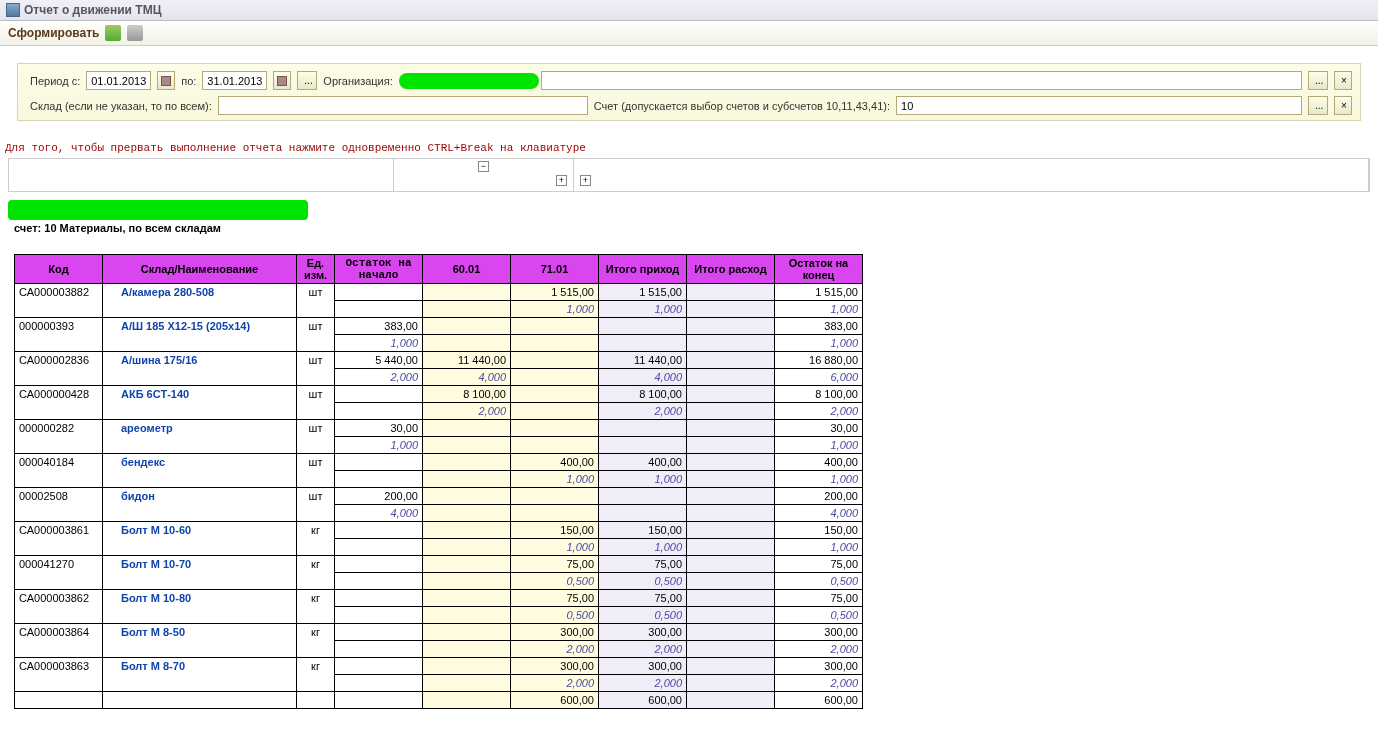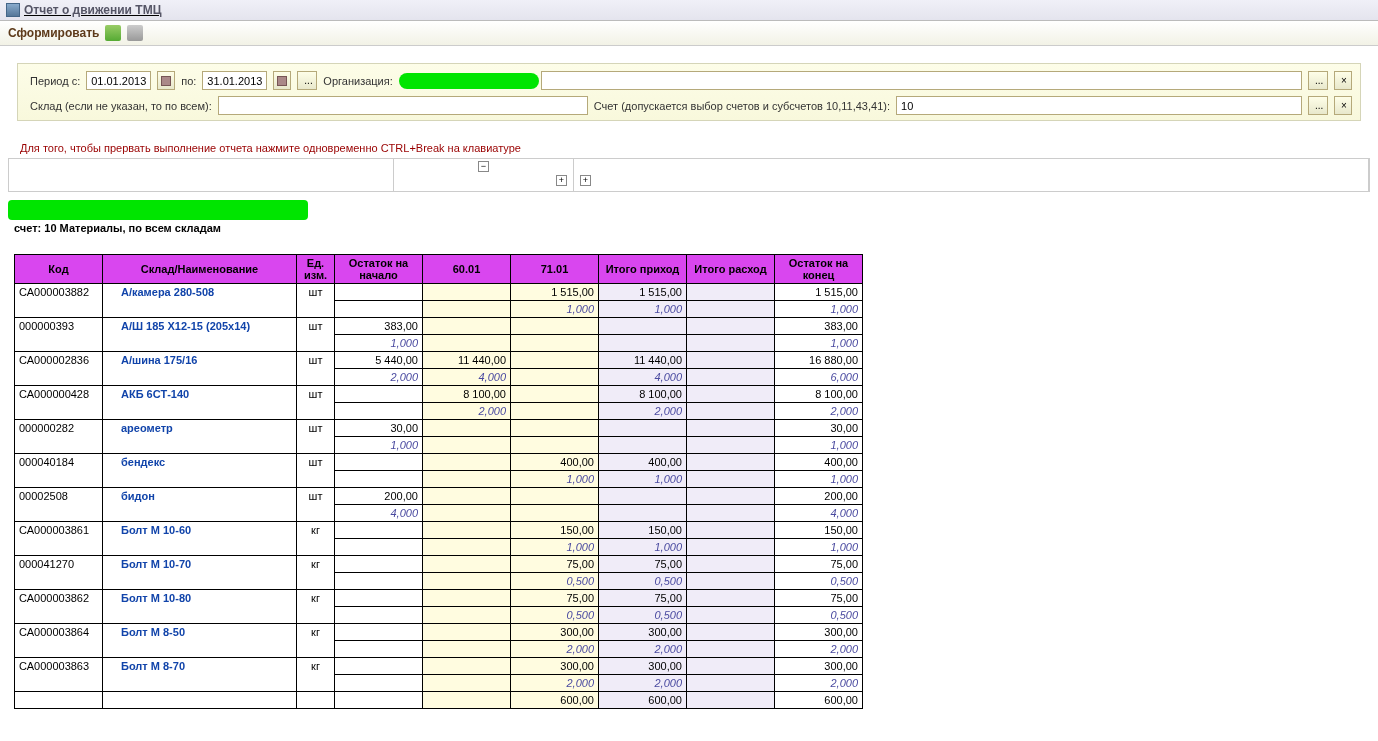--- a/index.html
+++ b/index.html
@@ -1,18 +1,18 @@
 <!DOCTYPE html>
 <html><head>
 <meta charset="utf-8">
 <style>
   * { box-sizing: border-box; }
   body { margin: 0; font-family: Arial, sans-serif; font-size: 11px; background: #fff; color: #000; }
   
-  .titlebar { background: linear-gradient(#f0f0f8, #e4e4ee); border-bottom: 1px solid #bbb; padding: 3px 6px; display: flex; align-items: center; gap: 4px; text-decoration: underline; }
+  .titlebar { background: linear-gradient(#f0f0f8, #e4e4ee); border-bottom: 1px solid #bbb; padding: 3px 6px; display: flex; align-items: center; gap: 4px; }
   .titlebar .title { color: #556; font-weight: bold; font-size: 12px; }
   .title-icon { width: 14px; height: 14px; background: linear-gradient(#8ac, #579); border: 1px solid #468; }
   
   .toolbar { background: linear-gradient(#fff, #f2f2e6); border-bottom: 1px solid #ccc; padding: 4px 8px; display: flex; align-items: center; gap: 6px; }
   .toolbar .btn-text { color: #5d3a1a; font-weight: bold; font-size: 12px; cursor: pointer; }
   .tb-icon { width: 16px; height: 16px; display: inline-block; }
   .icon-refresh { background: linear-gradient(#9c6, #5a3); border-radius: 2px; }
   .icon-settings { background: linear-gradient(#ccc, #999); border-radius: 2px; }
   
   .params { background: linear-gradient(#fdfde8, #f8f8dc); border: 1px solid #d5d5b8; margin: 17px; padding: 4px 8px 2px 12px; }
@@ -22,21 +22,21 @@
   .cal-btn { width: 18px; height: 19px; border: 1px solid #b5a97a; background: linear-gradient(#fefee8, #e8e8cc); cursor: pointer; display: flex; align-items: center; justify-content: center; }
   .cal-icon { width: 10px; height: 10px; background: #a88; border: 1px solid #755; }
   .flex-input { flex: 1; height: 19px; border: 1px solid #b5a97a; background: #fff; padding: 1px 4px; font-size: 11px; }
   .dots-btn { width: 20px; height: 19px; border: 1px solid #b5a97a; background: linear-gradient(#fefee8, #e8e8cc); font-size: 10px; cursor: pointer; }
   .x-btn { width: 18px; height: 19px; border: 1px solid #b5a97a; background: linear-gradient(#fefee8, #e8e8cc); font-size: 10px; cursor: pointer; }
   .redact { display: inline-block; height: 16px; background: #00e500; border-radius: 8px; position: relative; }
   .redact::before, .redact::after { content: ""; position: absolute; background: #00e500; }
   
   .note { color: #24c; padding: 2px 0 4px 0; font-size: 11px; }
   
-  .interrupt-row { display: flex; align-items: flex-start; gap: 6px; padding: 4px 20px; }
+  .interrupt-row { display: flex; align-items: flex-start; gap: 6px; padding: 4px 5px; font-family: Liberation Mono, monospace; }
   .interrupt-text { color: #900; }
   .progress-wrap { flex: 1; height: 18px; border: 1px solid #c0a060; background: linear-gradient(#ffd090, #e8a040, #ffd090); display: flex; align-items: center; justify-content: center; color: #000; }
   
   .outline-row { display: flex; border: 1px solid #ccc; margin: 0 8px; background: #fff; }
   .outline-cell { border-right: 1px solid #ccc; height: 32px; display: flex; flex-direction: column; align-items: center; justify-content: flex-start; padding-top: 2px; }
   .outline-cell:first-child { width: 385px; }
   .outline-cell:nth-child(2) { width: 180px; }
   .outline-cell:nth-child(3) { flex: 1; }
   .minus-box, .plus-box { width: 11px; height: 11px; border: 1px solid #888; background: #fff; font-size: 9px; line-height: 9px; text-align: center; cursor: pointer; }
   
@@ -46,21 +46,21 @@
   .report-sub { font-weight: bold; font-size: 11px; padding: 0 0 20px 6px; }
   
   table.report { border-collapse: collapse; margin-left: 6px; }
   table.report th, table.report td { border: 1px solid #000; padding: 2px 4px; font-size: 11px; }
   table.report th { background: #d946ef; text-align: center; font-weight: bold; height: 28px; vertical-align: middle; }
   table.report td { height: 15px; vertical-align: top; }
   
   .col-code { width: 88px; }
   .col-name { width: 194px; }
   .col-unit { width: 38px; }
-  .col-start { width: 88px; }
+  .col-start { width: 88px; font-family: Liberation Mono, monospace; }
   .col-6001 { width: 88px; background: #fffce0; }
   .col-7101 { width: 88px; background: #fffce0; }
   .col-in { width: 88px; background: #f0ecf8; }
   .col-out { width: 88px; background: #f0ecf8; }
   .col-end { width: 88px; }
   
   td.num { text-align: right; }
   td.qty { text-align: right; font-style: italic; color: #4a4aa0; }
   td.code { text-align: left; }
   td.unit { text-align: center; }

